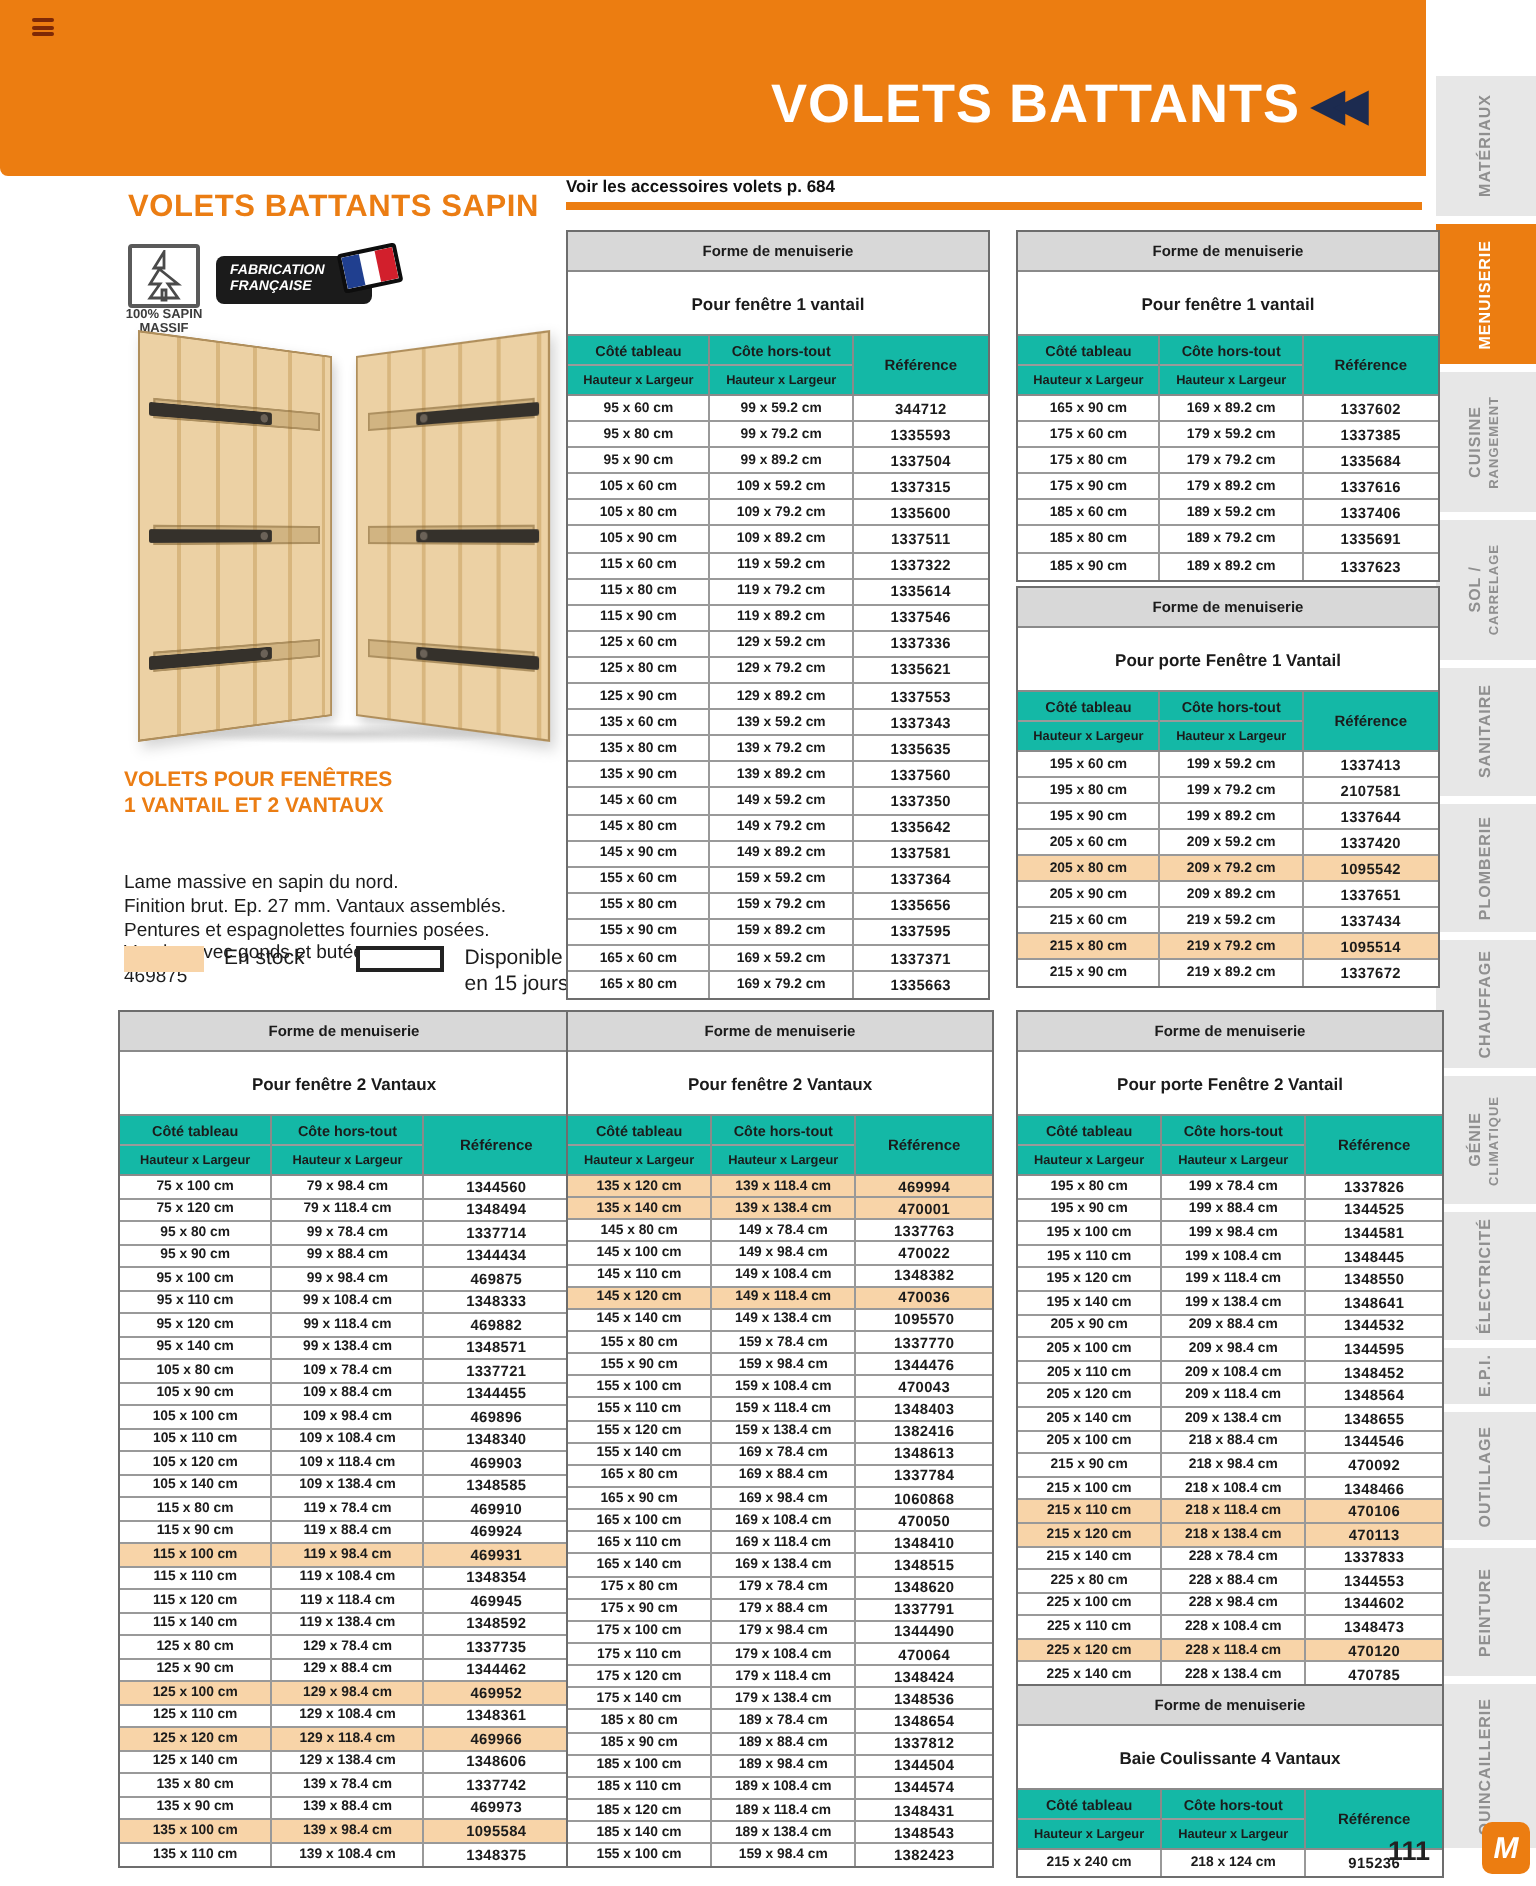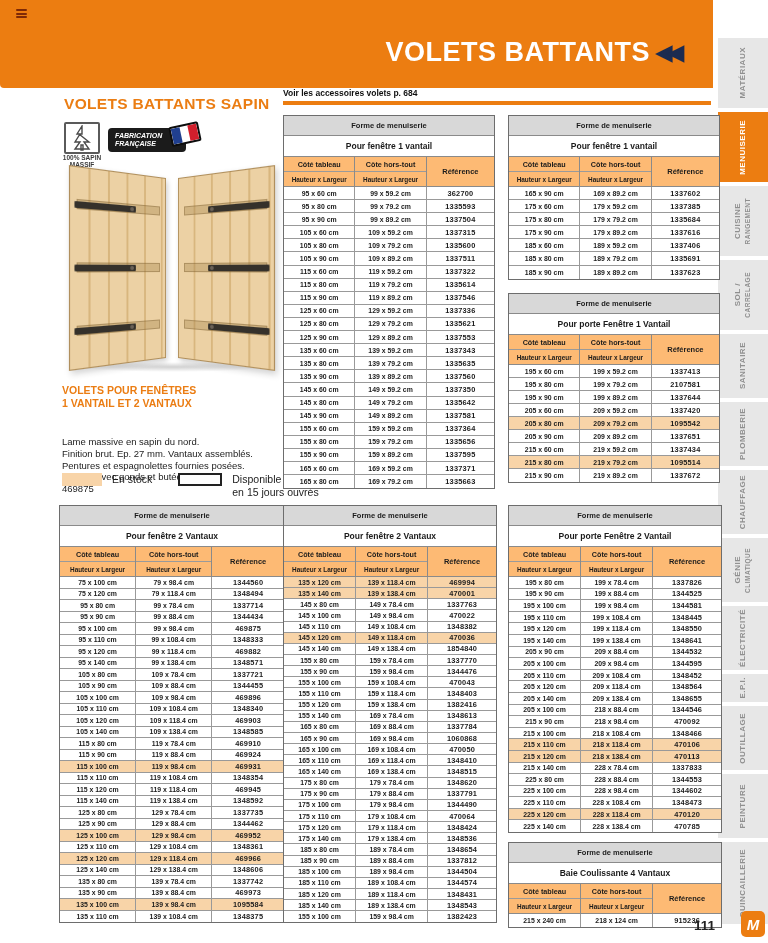--- a/index.html
+++ b/index.html
@@ -55,23 +55,23 @@
   
   .legend { position:absolute; left:62px; top:473px; display:flex; align-items:flex-start; font-size:10.5px; color:#1c1c1c; }
   .sw1 { width:40px; height:13px; background:#F8D4A8; margin-right:10px; }
   .sw2 { width:44px; height:13px; background:#fff; border:2px solid #222; margin:0 10px 0 26px; }
   .legend .lbl { line-height:13px; }
   .legend .lbl small { display:block; font-size:10.5px; }
   
   .mtable { position:absolute; border:1px solid #6d6d6d; background:#fff; color:#1b1b1b; }
   .t-forme { height:20px; background:#D8D8D8; border-bottom:1px solid #8a8a8a; font-weight:bold; font-size:7.5px;
      display:flex; align-items:center; justify-content:center; }
-  .t-sub { height:21px; background:#fff; border-bottom:1px solid #8a8a8a; font-weight:bold; font-size:8.5px;
+  .t-sub { height:32px; background:#fff; border-bottom:1px solid #8a8a8a; font-weight:bold; font-size:8.5px;
      display:flex; align-items:center; justify-content:center; }
-  .t-head { display:flex; background:#fdba74; border-bottom:1px solid #8a8a8a; height:30px; font-weight:bold; }
+  .t-head { display:flex; background:#14b8a6; border-bottom:1px solid #8a8a8a; height:30px; font-weight:bold; }
   .t-head .hcol { width:34%; border-right:1px solid #8a8a8a; display:flex; flex-direction:column; }
   .t-head .hcol > div:first-child { flex:1; border-bottom:1px solid #9a9a9a; display:flex; align-items:center; justify-content:center; font-size:7.2px; }
   .t-head .hcol > div:last-child  { flex:1; display:flex; align-items:center; justify-content:center; font-size:6.4px; }
   .t-head .href { flex:1; display:flex; align-items:center; justify-content:center; font-size:7.5px; }
   .trow { display:flex; height:var(--rh); border-bottom:1px solid #999; }
   .trow:last-child { border-bottom:none; }
   .trow.hl { background:#F8D4A8; }
   .tc { display:flex; align-items:center; justify-content:center; }
   .tc.c1, .tc.c2 { width:34%; border-right:1px solid #999; font-size:6.9px; font-weight:600; }
   .tc.c3 { flex:1; font-size:7.4px; font-weight:bold; letter-spacing:0.2px; }
@@ -217,21 +217,21 @@
         </div>
         <div class="hcol">
           <div>Côte hors-tout</div>
           <div>Hauteur x Largeur</div>
         </div>
         <div class="href">Référence</div>
       </div>
       <div class="trow">
         <div class="tc c1">95 x 60 cm</div>
         <div class="tc c2">99 x 59.2 cm</div>
-        <div class="tc c3">362700</div>
+        <div class="tc c3">344712</div>
       </div>
       <div class="trow">
         <div class="tc c1">95 x 80 cm</div>
         <div class="tc c2">99 x 79.2 cm</div>
         <div class="tc c3">1335593</div>
       </div>
       <div class="trow">
         <div class="tc c1">95 x 90 cm</div>
         <div class="tc c2">99 x 89.2 cm</div>
         <div class="tc c3">1337504</div>
@@ -652,21 +652,21 @@
         <div class="tc c3">1348382</div>
       </div>
       <div class="trow hl">
         <div class="tc c1">145 x 120 cm</div>
         <div class="tc c2">149 x 118.4 cm</div>
         <div class="tc c3">470036</div>
       </div>
       <div class="trow">
         <div class="tc c1">145 x 140 cm</div>
         <div class="tc c2">149 x 138.4 cm</div>
-        <div class="tc c3">1854840</div>
+        <div class="tc c3">1095570</div>
       </div>
       <div class="trow">
         <div class="tc c1">155 x 80 cm</div>
         <div class="tc c2">159 x 78.4 cm</div>
         <div class="tc c3">1337770</div>
       </div>
       <div class="trow">
         <div class="tc c1">155 x 90 cm</div>
         <div class="tc c2">159 x 98.4 cm</div>
         <div class="tc c3">1344476</div>

